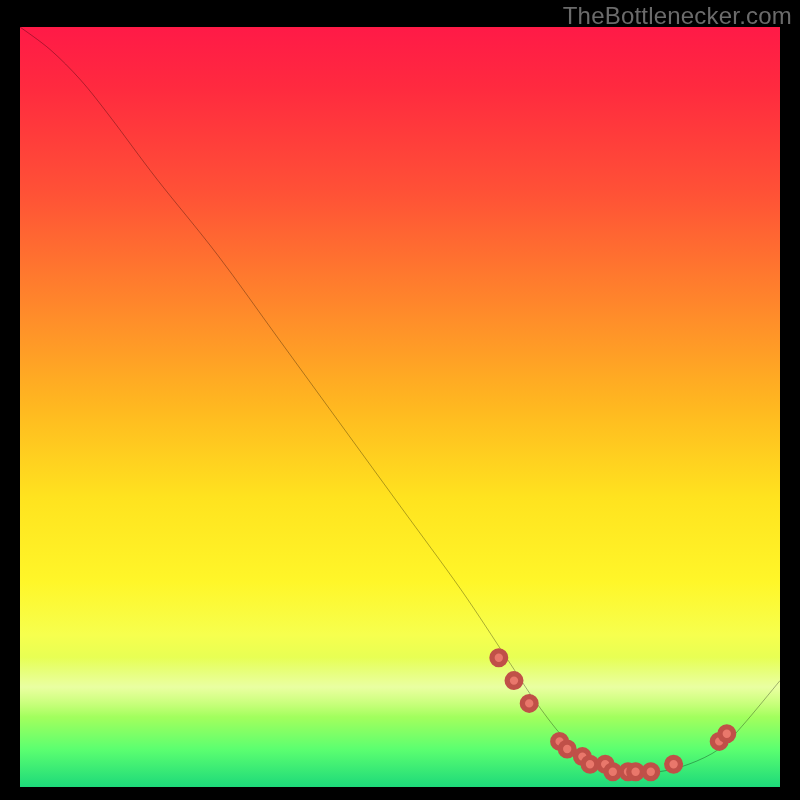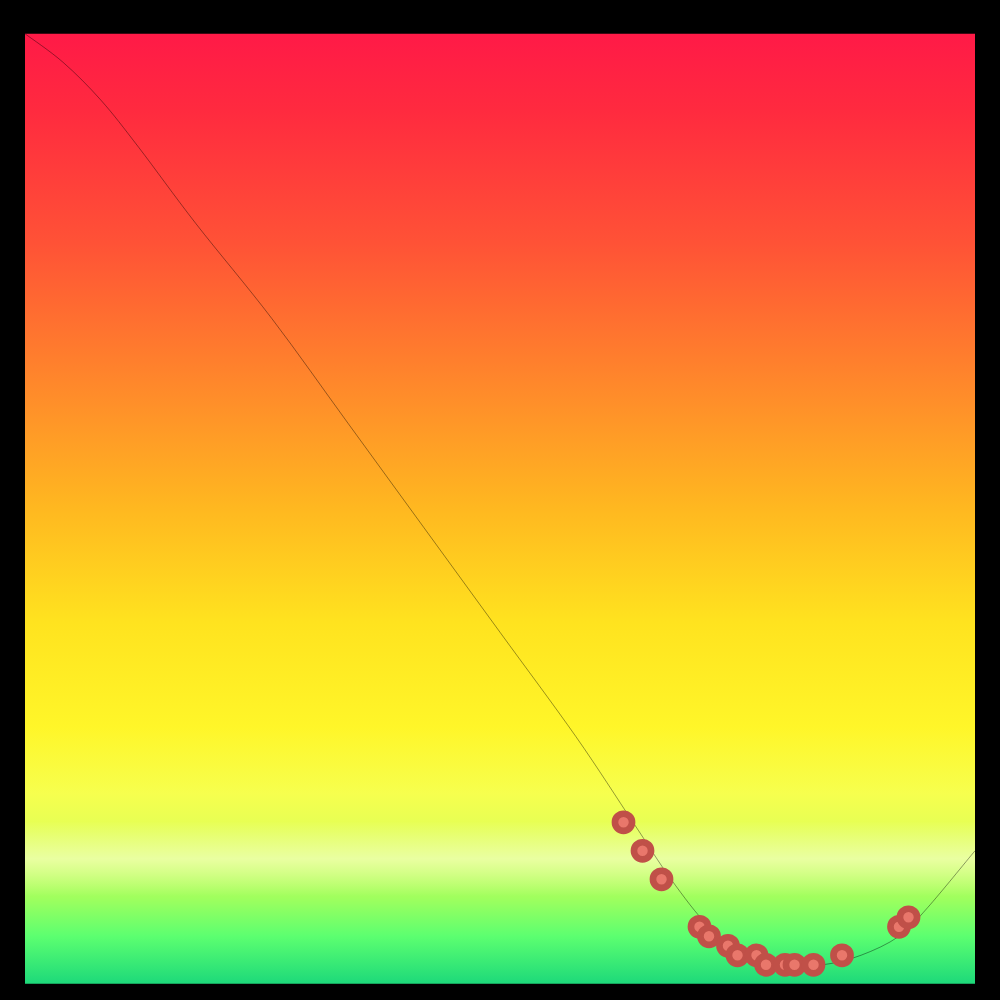--- a/index.html
+++ b/index.html
@@ -81,20 +81,21 @@
     fill: #e9776b;
     stroke: #c05048;
     stroke-width: 0.7;
   }
 </style>
 </head>
 <body>
 
 <div class="frame">
 
+  <div class="watermark">TheBottlenecker.com</div>
 
   <div class="plot">
     <div class="pale-band"></div>
 
     <svg class="curve" viewBox="0 0 100 100" preserveAspectRatio="none">
       <path id="curve-path" fill="none" stroke="#000000" stroke-width="0.32" vector-effect="non-scaling-stroke" d="M 0 0 C 0.6666666666666666 0.5, 2.666666666666667 1.8333333333333333, 4 3 C 5.333333333333333 4.166666666666667, 6.666666666666667 5.5, 8 7 C 9.333333333333334 8.5, 10.333333333333334 9.833333333333334, 12 12 C 13.666666666666666 14.166666666666666, 15.666666666666666 17, 18 20 C 20.333333333333332 23, 23.333333333333332 26.5, 26 30 C 28.666666666666668 33.5, 31.333333333333332 37.333333333333336, 34 41 C 36.666666666666664 44.666666666666664, 39.333333333333336 48.333333333333336, 42 52 C 44.666666666666664 55.666666666666664, 47.333333333333336 59.333333333333336, 50 63 C 52.666666666666664 66.66666666666667, 55.66666666666666 70.66666666666667, 57.99999999999999 74 C 60.33333333333333 77.33333333333333, 62.33333333333333 80.5, 64 83 C 65.66666666666667 85.5, 66.66666666666667 87.16666666666667, 68 89 C 69.33333333333333 90.83333333333333, 70.66666666666667 92.66666666666667, 72 94 C 73.33333333333333 95.33333333333333, 74.66666666666667 96.33333333333333, 76 97 C 77.33333333333333 97.66666666666667, 78.66666666666667 97.83333333333333, 80 98 C 81.33333333333333 98.16666666666667, 82.66666666666667 98.16666666666667, 84 98 C 85.33333333333333 97.83333333333333, 86.66666666666667 97.5, 88 97 C 89.33333333333333 96.5, 90.83333333333333 95.83333333333333, 92 95 C 93.16666666666667 94.16666666666667, 93.66666666666667 93.5, 95 92 C 96.33333333333333 90.5, 99.16666666666667 87, 100 86"></path>
     </svg>
 
     <svg class="points" viewBox="0 0 100 100" preserveAspectRatio="none">
       <g id="dots">

